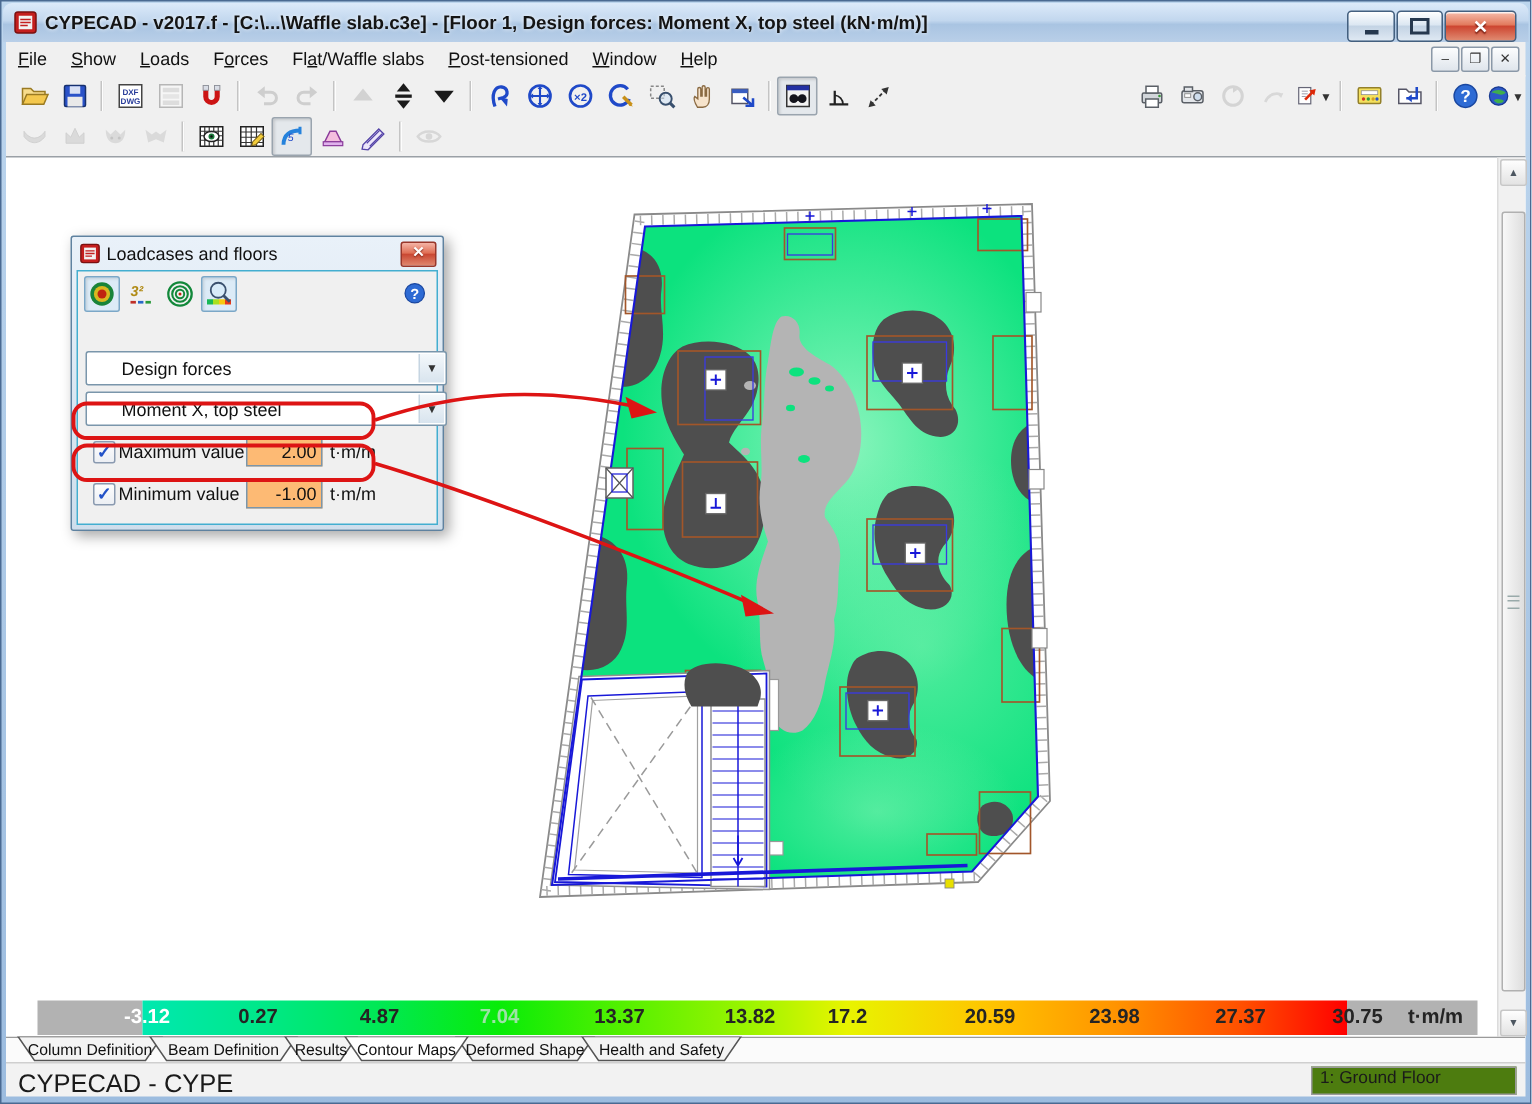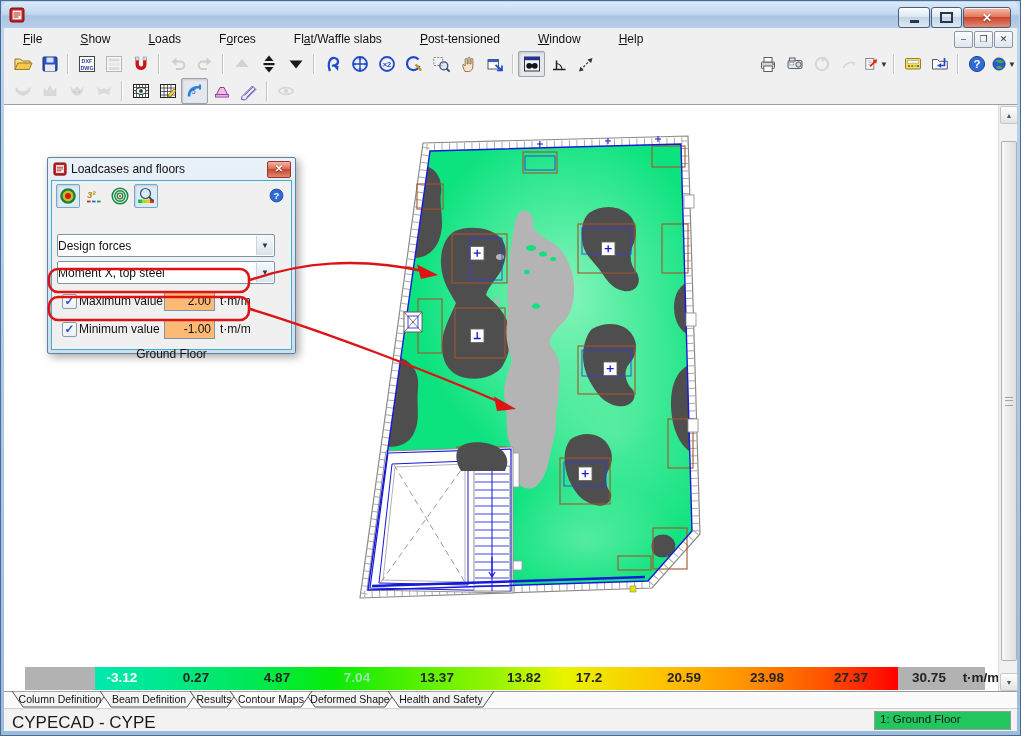--- a/index.html
+++ b/index.html
@@ -21,21 +21,21 @@
            background:linear-gradient(#fdfefe,#dce7f2 45%,#c3d3e4 50%,#dfe9f3);box-shadow:inset 0 1px 0 rgba(255,255,255,.8);}
   .win-btn.min{width:30px;}.win-btn.max{width:29px;}
   .win-btn.close{width:46px;background:linear-gradient(#f6bcab,#e27a5d 45%,#cd4530 50%,#e08b72);}
   .glyph-min{width:9px;height:3px;background:#26384e;margin-top:7px;}
   .glyph-max{width:9px;height:7px;border:2px solid #26384e;}
   .glyph-x{color:#fff;font-size:12px;font-weight:bold;text-shadow:0 1px 1px #7a2012;line-height:1;}
 
   
   #menubar{position:absolute;left:4px;top:28px;right:4px;height:22px;background:#f0f0f0;
            border-bottom:1px solid #e3e3e3;display:flex;align-items:center;font-size:12px;color:#111;}
-  .menu-item{padding:3px 19px;cursor:default;}
+  .menu-item{padding:3px 8px;cursor:default;}
   .menu-item u{text-decoration:underline;}
   #mdibtns{position:absolute;right:4px;top:3px;display:flex;gap:1px;}
   .mdi-btn{width:17px;height:15px;border:1px solid #8a98a8;border-radius:2px;display:flex;align-items:center;justify-content:center;
            background:linear-gradient(#fcfdfe,#dfe5ec);font-size:9px;color:#333;line-height:1;}
 
   
   .toolbar{position:absolute;left:4px;right:4px;background:#f0f0f0;display:flex;align-items:center;padding-left:5px;}
   #toolbar1{top:50px;height:28px;}
   #toolbar2{top:78px;height:26px;border-bottom:1px solid #d8d8d8;}
   .tb{width:25px;height:24px;display:flex;align-items:center;justify-content:center;border:1px solid transparent;border-radius:2px;position:relative;}
@@ -59,48 +59,48 @@
             background:linear-gradient(to right,#f8f8f8,#dedede);}
   #sb-grip{position:absolute;left:3px;top:50%;width:8px;height:7px;margin-top:-4px;
            border-top:1px solid #9aa;border-bottom:1px solid #9aa;}
   #sb-grip::after{content:"";display:block;margin-top:2px;border-top:1px solid #9aa;}
 
   
   #colorbar{position:absolute;left:21px;top:562px;width:960px;height:23px;display:flex;}
   #cb-left{width:70px;background:#b2b2b2;}
   #cb-grad{width:803px;}
   #cb-right{flex:1;background:#b2b2b2;}
-  .cb-label{position:absolute;top:3px;transform:translateX(-50%);font-size:13.5px;font-weight:bold;color:#242424;white-space:nowrap;margin-left:24px;}
+  .cb-label{position:absolute;top:3px;transform:translateX(-50%);font-size:13.5px;font-weight:bold;color:#242424;white-space:nowrap;}
 
   
   #tabsbar{position:absolute;left:4px;top:691px;width:1013px;height:17px;background:#fbfbfb;}
 
   
   #statusbar{position:absolute;left:4px;top:708px;width:1013px;height:22px;background:#f2f2f2;border-top:1px solid #cfcfcf;}
   #status-left{position:absolute;left:8px;top:4px;font-size:17px;color:#1a1a1a;}
-  #floorbox{position:absolute;right:6px;top:2px;width:130px;height:16px;border:1px solid #9a9a9a;background:#22c55e;
+  #floorbox{position:absolute;right:6px;top:2px;width:130px;height:16px;border:1px solid #9a9a9a;background:#4d7c0f;
             font-size:11.5px;color:#1a1a1a;padding:1px 0 0 5px;}
 
   
   #dialog{position:absolute;left:47px;top:157px;width:247px;height:195px;z-index:30;
           border:1px solid #5f82a0;background:linear-gradient(#e9f1f9,#cfdeec);
           box-shadow:3px 3px 9px rgba(0,0,0,.35);border-radius:2px;}
   .dlg-title{position:relative;height:22px;display:flex;align-items:center;}
   .dlg-ico{margin:0 4px 0 5px;width:14px;height:14px;}
   .dlg-title-text{font-size:12px;color:#111;}
   .dlg-close{position:absolute;right:4px;top:3px;width:22px;height:15px;border:1px solid #98372b;border-radius:2px;
              background:linear-gradient(#f4b4a6,#df6e54 45%,#c94732 50%,#e0876e);
              color:#fff;font-size:10px;font-weight:bold;text-align:center;line-height:14px;text-shadow:0 1px 1px #7a2012;}
   .dlg-body{position:absolute;left:3px;right:3px;top:22px;bottom:3px;background:#f0f0f0;border:1px solid #43aed0;}
   .dlg-tools{position:absolute;left:4px;top:3px;display:flex;gap:2px;}
   .dtool{width:22px;height:22px;display:flex;align-items:center;justify-content:center;border:1px solid transparent;border-radius:2px;}
   .dtool.pressed{border:1px solid #7ba7c7;background:#dcebf7;box-shadow:inset 1px 1px 2px rgba(0,0,0,.12);}
   .dlg-help{position:absolute;right:6px;top:6px;width:17px;height:17px;}
   .combo{position:absolute;left:5px;width:216px;height:21px;border:1px solid #7a96ab;background:#fff;border-radius:2px;
-         font-size:12px;color:#111;display:flex;align-items:center;padding-left:0;}
+         font-size:12px;color:#111;display:flex;align-items:center;padding-left:23px;}
   #combo1{top:53px;} #combo2{top:80px;}
   .combo-btn{position:absolute;right:1px;top:1px;bottom:1px;width:16px;display:flex;align-items:center;justify-content:center;
              background:linear-gradient(#f4f8fb,#d8e4ee);border-left:1px solid #c6d5e2;font-size:8px;color:#333;}
   .valrow{position:absolute;left:0;width:100%;height:20px;}
   #maxrow{top:110px;} #minrow{top:138px;}
   .cb-box{position:absolute;left:10px;top:3px;width:13px;height:13px;border:1px solid #8a9ab0;border-radius:2px;
           background:linear-gradient(#fdfdfd,#eceff4);font-size:12px;font-weight:bold;color:#2353c8;line-height:12px;text-align:center;}
   .cb-box.checked::after{content:"✓";}
   .val-label{position:absolute;left:27px;top:3px;font-size:12px;color:#111;}
   .txtbox{position:absolute;left:112px;top:1px;width:46px;height:16px;border:1px solid #7a96ab;background:#fdba74;
@@ -116,20 +116,21 @@
 <div id="app">
 
   <div id="titlebar">
     <span class="app-ico">
       <svg viewBox="0 0 16 16" width="16" height="16">
           <rect x="1" y="1" width="14" height="14" rx="2" fill="#c41e1e" stroke="#7a1010"></rect>
           <rect x="3.5" y="3.5" width="9" height="9" fill="#f2f2f2"></rect>
           <path d="M4.5 6 h7 M4.5 8 h7 M4.5 10 h5" stroke="#c41e1e" stroke-width="1" fill="none"></path>
         </svg>
     </span>
+    <span class="t-text">CYPECAD - v2017.f - [C:\...\Waffle slab.c3e] - [Floor 1, Design forces: Moment X, top steel (kN·m/m)]</span>
     <span id="winbtns">
       <span class="win-btn min">
           <span class="glyph-min"></span>
         </span>
       <span class="win-btn max">
           <span class="glyph-max"></span>
         </span>
       <span class="win-btn close">
           <span class="glyph-x">✕</span>
         </span>
@@ -650,21 +651,20 @@
         <span class="val-label">Maximum value</span>
         <span class="txtbox">2.00</span>
         <span class="val-unit">t·m/m</span>
       </div>
       <div class="valrow" id="minrow">
         <span class="cb-box checked" id="mincb"></span>
         <span class="val-label">Minimum value</span>
         <span class="txtbox">-1.00</span>
         <span class="val-unit">t·m/m</span>
       </div>
-      <div class="floor-label">Ground Floor</div>
     </div>
   </div>
 
   <svg id="overlay" width="1021" height="736" viewBox="0 0 1021 736">
     <g fill="none" stroke="#dd1414" stroke-width="2.6">
       <rect x="49" y="269" width="200" height="23" rx="9"></rect>
       <rect x="49" y="297" width="200" height="23" rx="9"></rect>
     </g>
     <path d="M250,280 C300,263 355,256 428,272" fill="none" stroke="#dd1414" stroke-width="2.4"></path>
     <path d="M438,275 L417,264.5 L421,279 Z" fill="#dd1414"></path>

